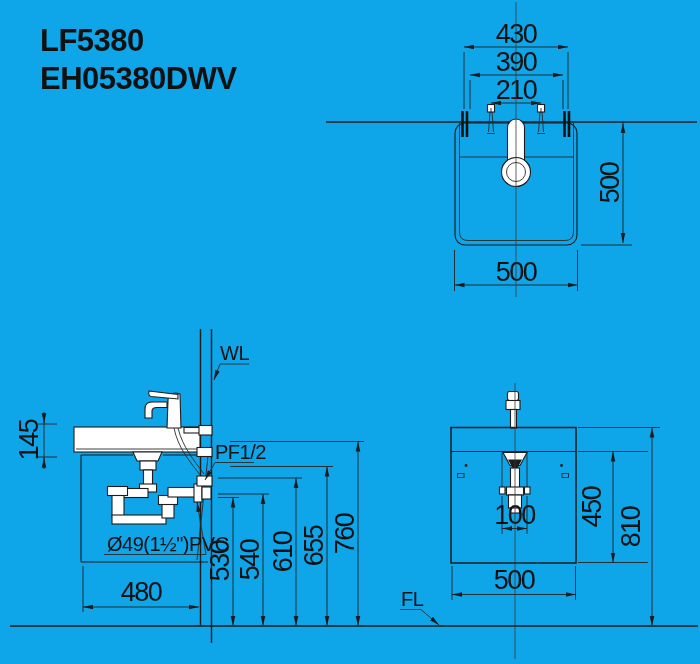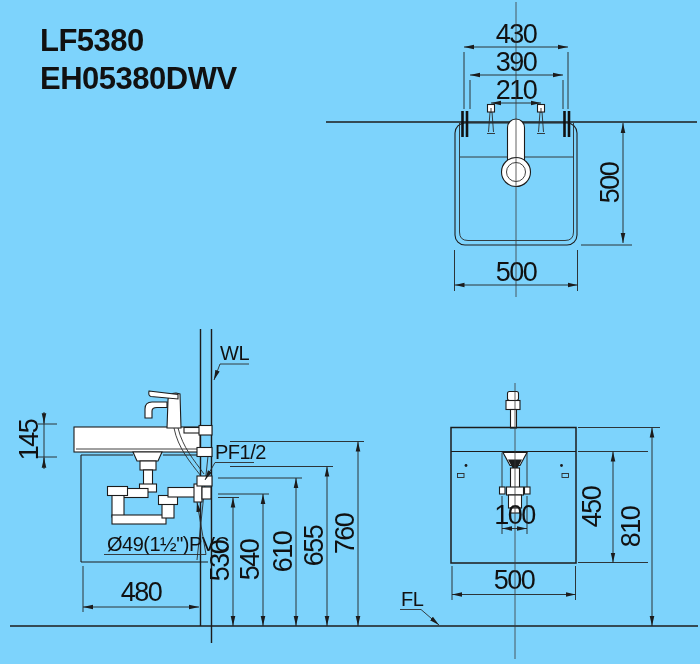--- a/index.html
+++ b/index.html
@@ -1,16 +1,16 @@
 <!DOCTYPE html>
 <html><head>
 <meta charset="utf-8">
 <style>
   html,body{margin:0;padding:0;background:#ffffff;}
-  .stage{position:relative;width:700px;height:664px;background:#7dd3fc;overflow:hidden;
+  .stage{position:relative;width:700px;height:664px;background:#0ea5e9;overflow:hidden;
          font-family:"Liberation Sans",sans-serif;}
   svg{display:block;}
   .ln{stroke:#1c1c1c;stroke-width:1.5;fill:none;stroke-linecap:butt;}
   .ln2{stroke:#1c1c1c;stroke-width:1.1;fill:none;}
   .thin{stroke:#2a2a2a;stroke-width:0.9;fill:none;}
   .dim{stroke:#232323;stroke-width:0.9;fill:none;}
   .cl{stroke:#3a3a3a;stroke-width:0.8;fill:none;}
   .wf{fill:#ffffff;stroke:#1c1c1c;stroke-width:1.1;}
   .df{fill:#1c1c1c;stroke:none;}
   .wall{stroke:#1c1c1c;stroke-width:1.4;fill:none;}

